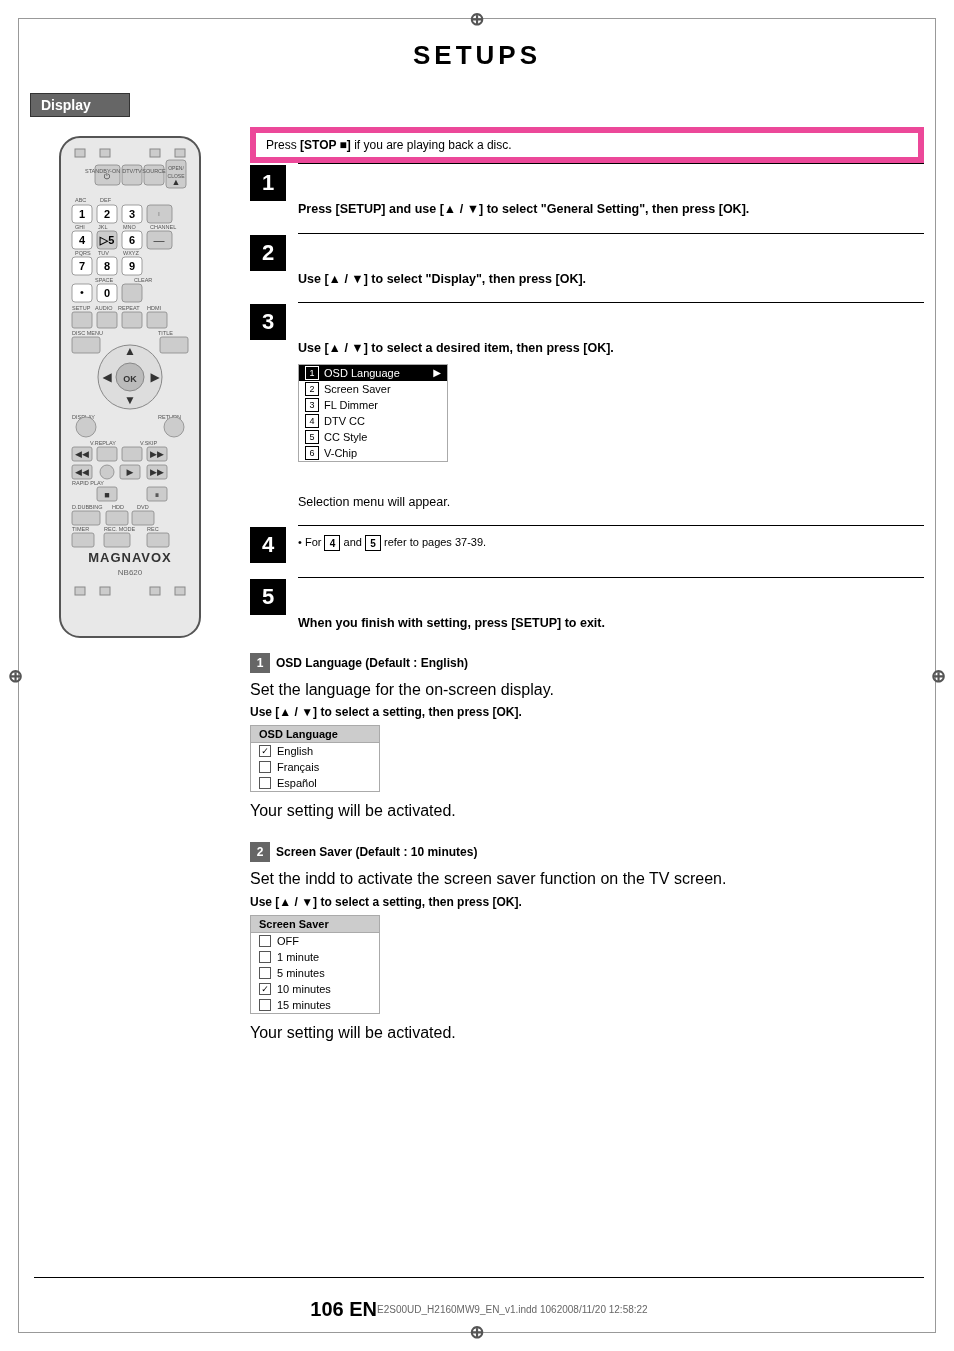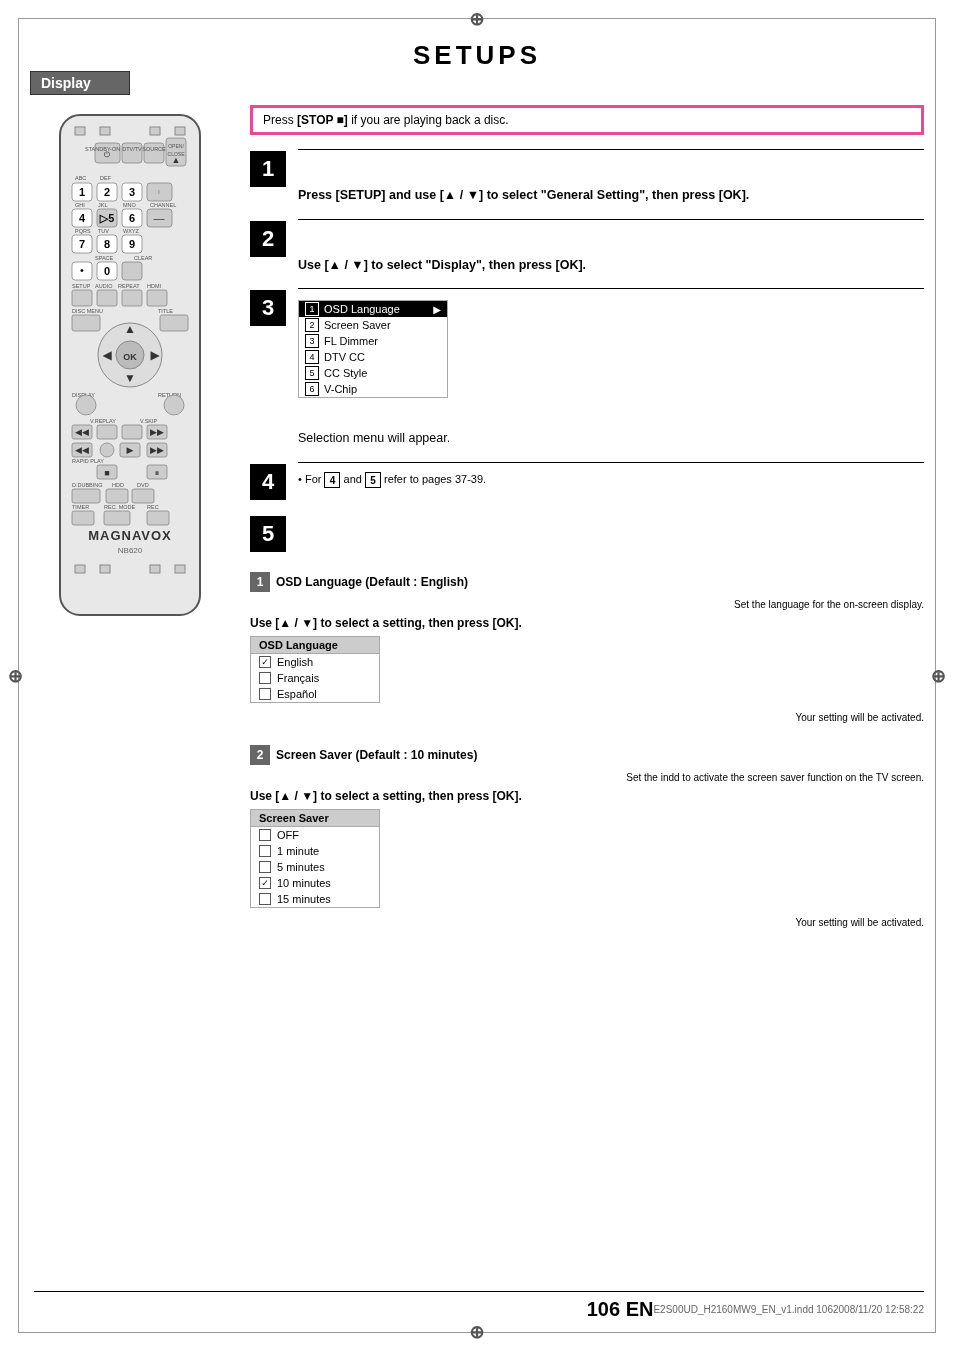--- a/index.html
+++ b/index.html
@@ -83,21 +83,21 @@
       right: 30px;
       bottom: 30px;
     }
 
     
     .page-title {
       text-align: center;
       font-size: 26px;
       font-weight: bold;
       letter-spacing: 4px;
-      margin-bottom: 0;
+      margin-bottom: 22px;
       margin-top: 10px;
     }
 
     
     .section-header {
       background: #666;
       color: #fff;
       font-weight: bold;
       font-size: 14px;
       padding: 3px 10px;
@@ -125,23 +125,22 @@
     }
 
     
     .remote-container {
       display: flex;
       justify-content: center;
     }
 
     
     .instruction-box {
-      border: 3px solid #ec4899;
+      border: 6px solid #ec4899;
       padding: 5px 10px;
-      margin-bottom: 14px;
       font-size: 12px;
     }
 
     
     .step {
       display: flex;
       gap: 12px;
       margin-bottom: 14px;
       align-items: flex-start;
     }
@@ -243,24 +242,23 @@
       font-size: 12px;
       margin-right: 6px;
       flex-shrink: 0;
     }
     .numbered-section .section-title {
       font-weight: bold;
       font-size: 12px;
     }
 
     .subsection-desc {
-      font-size: 10px;
+      font-size: 16px;
       margin-bottom: 4px;
       line-height: 1.4;
-      text-align: right;
     }
     .subsection-instruction {
       font-size: 12px;
       font-weight: bold;
       margin-bottom: 6px;
     }
 
     
     .option-table {
       border: 1px solid #aaa;
@@ -296,24 +294,24 @@
       font-size: 9px;
     }
 
     
     .page-footer {
       position: absolute;
       bottom: 30px;
       left: 34px;
       right: 30px;
       display: flex;
-      justify-content: flex-end;
+      justify-content: center;
       align-items: center;
       border-top: 1px solid #000;
-      padding-top: 6px;
+      padding-top: 20px;
     }
     .page-num {
       font-size: 20px;
       font-weight: bold;
     }
     .footer-file {
       font-size: 10px;
       color: #666;
     }
 
@@ -516,20 +514,23 @@
           <p>
             <strong>Use [▲ / ▼] to select "Display", then press [OK].</strong>
           </p>
         </div>
       </div>
 
       
       <div class="step">
         <div class="step-number">3</div>
         <div class="step-content">
+          <p>
+            <strong>Use [▲ / ▼] to select a desired item, then press [OK].</strong>
+          </p>
           
           <div class="menu-table" style="margin-top:6px;">
             <div class="menu-row selected">
               <span class="menu-num">1</span>
               <span>OSD Language</span>
               <span class="menu-arrow">▶</span>
             </div>
             <div class="menu-row">
               <span class="menu-num">2</span>
               <span>Screen Saver</span>
@@ -561,20 +562,25 @@
         <div class="step-content">
           <p style="margin-top:4px; font-size:11px;">
             • For <span class="boxnum">4</span> and <span class="boxnum">5</span> refer to pages 37-39.
           </p>
         </div>
       </div>
 
       
       <div class="step">
         <div class="step-number">5</div>
+        <div class="step-content">
+          <p>
+            <strong>When you finish with setting, press [SETUP] to exit.</strong>
+          </p>
+        </div>
       </div>
 
       
       <div class="numbered-section">
         <div class="num-box">1</div>
         <span class="section-title">OSD Language (Default : English)</span>
       </div>
       <p class="subsection-desc">Set the language for the on-screen display.</p>
       <p class="subsection-instruction">Use [▲ / ▼] to select a setting, then press [OK].</p>
       <div class="option-table">

